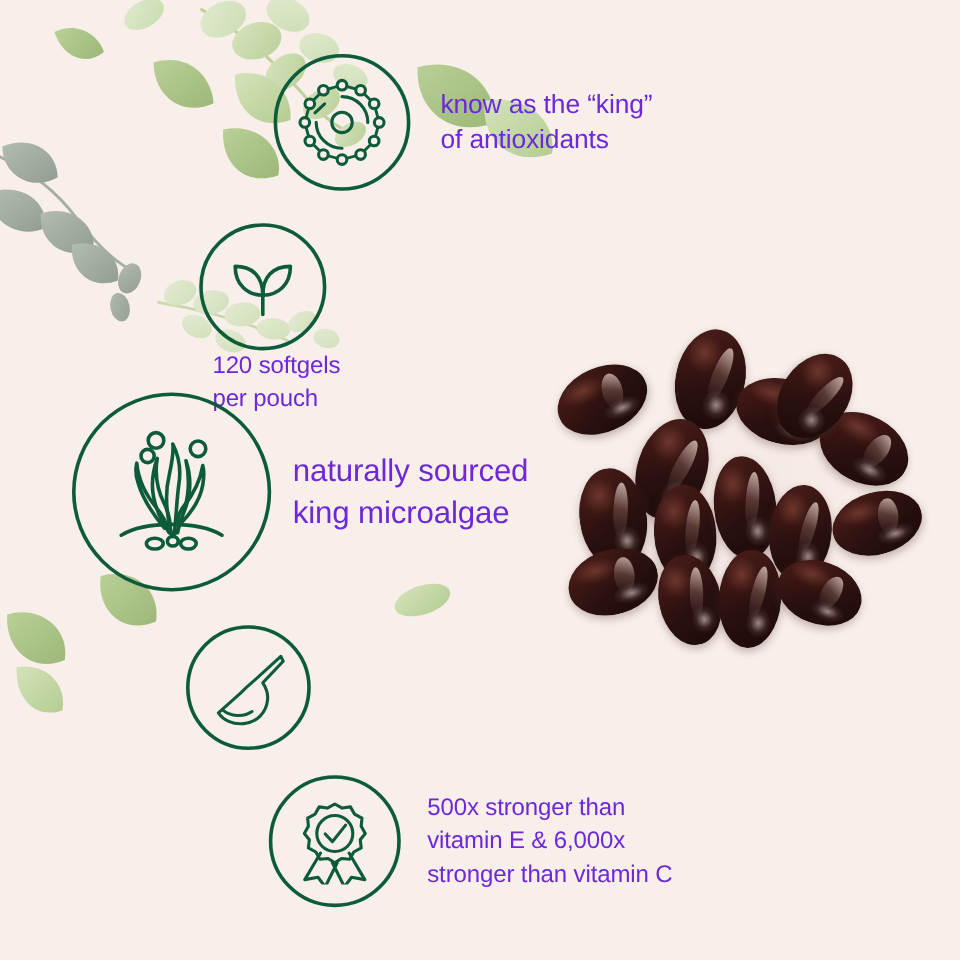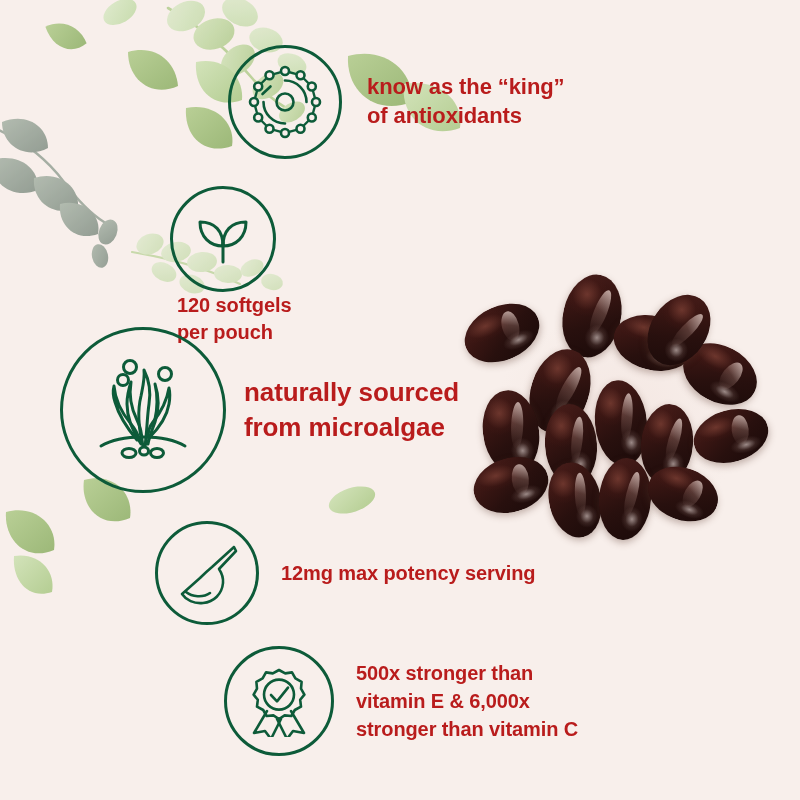--- a/index.html
+++ b/index.html
@@ -74,22 +74,22 @@
     flex: 0 0 auto;
     border: 3px solid #0d5b39;
     border-radius: 50%;
     box-sizing: border-box;
     display: flex;
     align-items: center;
     justify-content: center;
     background: transparent;
   }
   .feature-text {
-    color: #b91c1c;
-    font-weight: 700;
+    color: #6d28d9;
+    font-weight: 400;
     letter-spacing: -0.1px;
     white-space: pre-line;
   }
 
   #feature-antioxidant { left: 228px; top: 45px; }
   #feature-antioxidant .badge-circle { width: 114px; height: 114px; }
   #feature-antioxidant .feature-text { font-size: 22px; line-height: 1.3; margin-left: 25px; }
 
   #feature-count { left: 155px; top: 186px; flex-direction: column; }
   #feature-count .badge-circle { width: 106px; height: 106px; }
@@ -268,33 +268,32 @@
           <circle cx="43" cy="13" r="6.5"></circle>
           <circle cx="78" cy="20" r="6.5"></circle>
 
           <ellipse cx="42" cy="99" rx="7" ry="4.5"></ellipse>
           <ellipse cx="57" cy="97" rx="4.5" ry="4"></ellipse>
           <ellipse cx="70" cy="99" rx="6.5" ry="4.5"></ellipse>
         </g>
       </svg>
     </div>
     <div class="feature-text">naturally sourced
-from microalgae</div>
+king microalgae</div>
   </div>
 
   <div class="feature" id="feature-potency">
     <div class="badge-circle">
       <svg class="ico" width="70" height="70" viewBox="0 0 70 70" aria-hidden="true">
         <g fill="none" stroke="#0d5b39" stroke-width="2.6" stroke-linecap="round" stroke-linejoin="round">
           <path d="M62 9 L40 29 C34 34 31 37 28 40 L10 56 C14 62 22 66 31 65 C42 64 50 56 51 45 C51.6 38 49 34 47 31 L64 13 Z"></path>
           <path d="M14 54 C20 59 31 60 38 55"></path>
         </g>
       </svg>
     </div>
-    <div class="feature-text">12mg max potency serving</div>
   </div>
 
   <div class="feature" id="feature-strength">
     <div class="badge-circle">
       <svg class="ico" width="72" height="72" viewBox="0 0 72 72" aria-hidden="true">
         <g fill="none" stroke="#0d5b39" stroke-width="2.6" stroke-linecap="round" stroke-linejoin="round">
 
           <path d="M24 46 L11 68 L22 66 L28 74 L38 54"></path>
           <path d="M48 46 L61 68 L50 66 L44 74 L34 54"></path>
 

